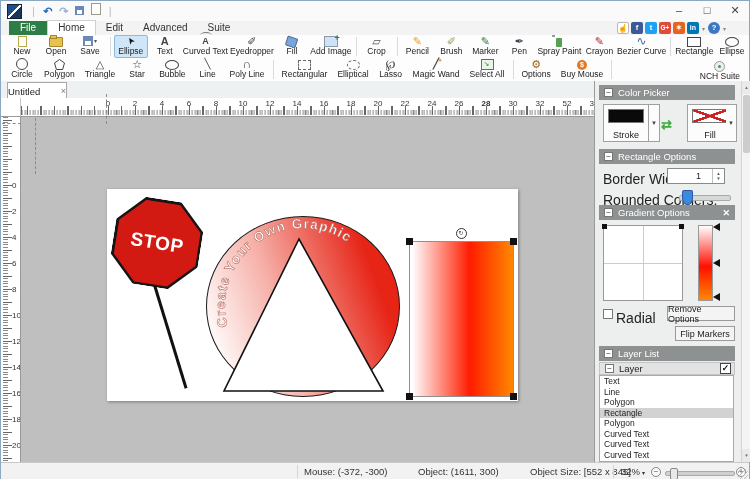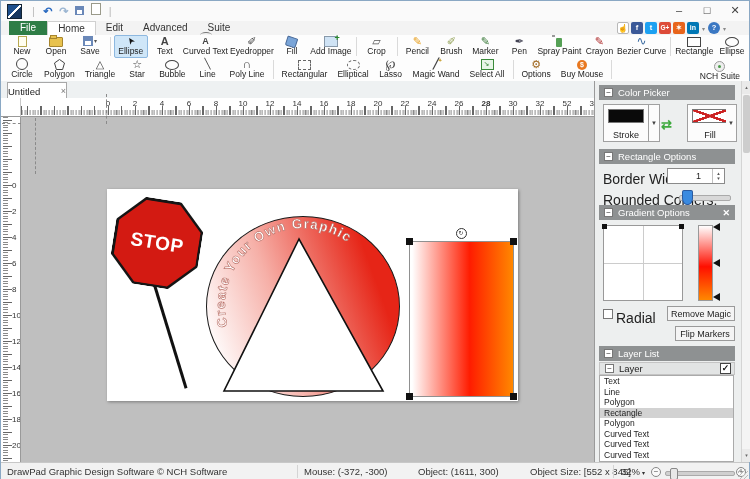--- a/index.html
+++ b/index.html
@@ -11,21 +11,21 @@
   .qicon{width:16px;text-align:center;font-size:11px;line-height:16px;cursor:default}
   .undo{color:#2a6ac0;font-weight:bold}.redo{color:#9cb6d2;font-weight:bold}
   .mini-floppy{display:inline-block;width:9px;height:9px;background:#6a88b8;position:relative}
   .mini-floppy:before{content:"";position:absolute;left:2px;top:4px;width:5px;height:4px;background:#fff}
   .mini-page{display:inline-block;width:8px;height:10px;background:#fff;border:1px solid #9a9a8a}
   .pipe{color:#bbb;margin:0 5px}
   .wtitle{font-size:11px;color:#333}
   .wbtns{position:absolute;right:0;top:0;display:flex}
   .wbtn{width:28px;height:19px;text-align:center;line-height:18px;font-size:11px;color:#444}
   
-  .menubar{position:absolute;left:0;top:20px;width:100%;height:14px;background:#f3f3f3;display:flex;align-items:center}
+  .menubar{position:absolute;left:0;top:20px;width:100%;height:14px;background:#f3f3f3;display:flex;align-items:flex-end}
   .mfile{background:#2e7d46;color:#fff;padding:0 11px;margin-left:8px;line-height:14px;font-size:10px}
   .mtab{padding:0 10px;line-height:14px;font-size:10px;color:#333}
   .mtab.active{background:#fff;border:1px solid #d0d0d0;border-bottom:none}
   .social{position:absolute;right:22px;top:1px;display:flex;align-items:center;gap:2px}
   .soc{width:12px;height:12px;border-radius:2px;color:#fff;font-size:7.5px;font-weight:bold;text-align:center;line-height:12px}
   .soc.like{background:#fff;border:1px solid #b8b8b8;color:#888;box-sizing:border-box;font-size:8px}
   .soc.fb{background:#3b5998}.soc.tw{background:#1da1f2}.soc.gp{background:#dd4b39;font-size:6.5px}
   .soc.nch{background:#e8641b}.soc.li{background:#0077b5;font-size:7px}
   .soc.help{background:#3b78c3;border-radius:50%}
   .mcaret{color:#888;font-size:6px;margin:0 1px}
@@ -493,21 +493,21 @@
       <span class="qh" style="left:-2px;top:-2px"></span>
       <span class="qh" style="right:-2px;top:-2px"></span>
     </div>
     <div class="gbar" style="left:103px;top:144px"></div>
     <span class="gmark" style="left:118px;top:142px"></span>
     <span class="gmark" style="left:118px;top:178px"></span>
     <span class="gmark" style="left:118px;top:212px"></span>
     <span class="chk" style="left:8px;top:228px"></span>
     <span class="plabel" style="left:21px;top:229px">Radial</span>
     <div class="pbtn" style="left:72px;top:225px;width:68px;height:15px">
-        <span>Remove Magic</span>
+        <span>Remove Options</span>
       </div>
     <div class="pbtn" style="left:80px;top:245px;width:60px;height:15px">
         <span>Flip Markers</span>
       </div>
 
     <div class="phead" style="top:265px">
       <span class="mbox">−</span>
       <span>Layer List</span>
     </div>
     <div class="layersub" style="top:281px">
@@ -528,21 +528,20 @@
     </div>
   </div>
 
   <div class="pscroll">
     <span class="sarrow" style="top:0">▴</span>
     <span class="sthumb"></span>
     <span class="sarrow" style="bottom:0">▾</span>
   </div>
 
   <div class="statusbar">
-    <span class="st" style="left:6px">DrawPad Graphic Design Software © NCH Software</span>
     <span class="stsep" style="left:296px"></span>
     <span class="st" style="left:303px">Mouse: (-372, -300)</span>
     <span class="st" style="left:417px">Object: (1611, 300)</span>
     <span class="st" style="left:529px">Object Size: [552 x 845]</span>
     <span class="stsep" style="left:612px"></span>
     <span class="st" style="left:620px">32%</span>
     <span class="st" style="left:641px;font-size:6px;top:6px">▾</span>
     <span class="zbtn" style="left:650px">−</span>
     <div class="ztrack">
         <span class="zhandle"></span>

